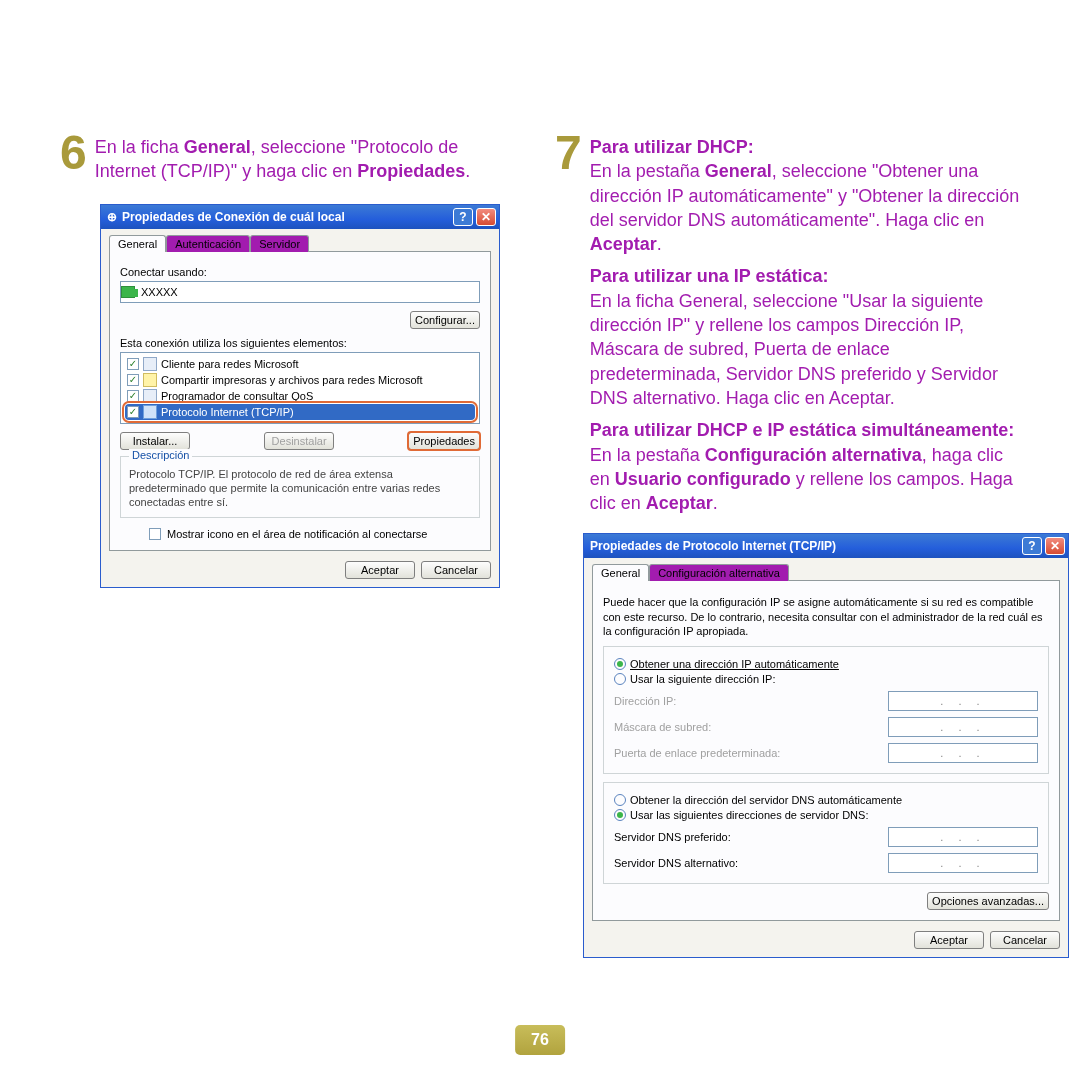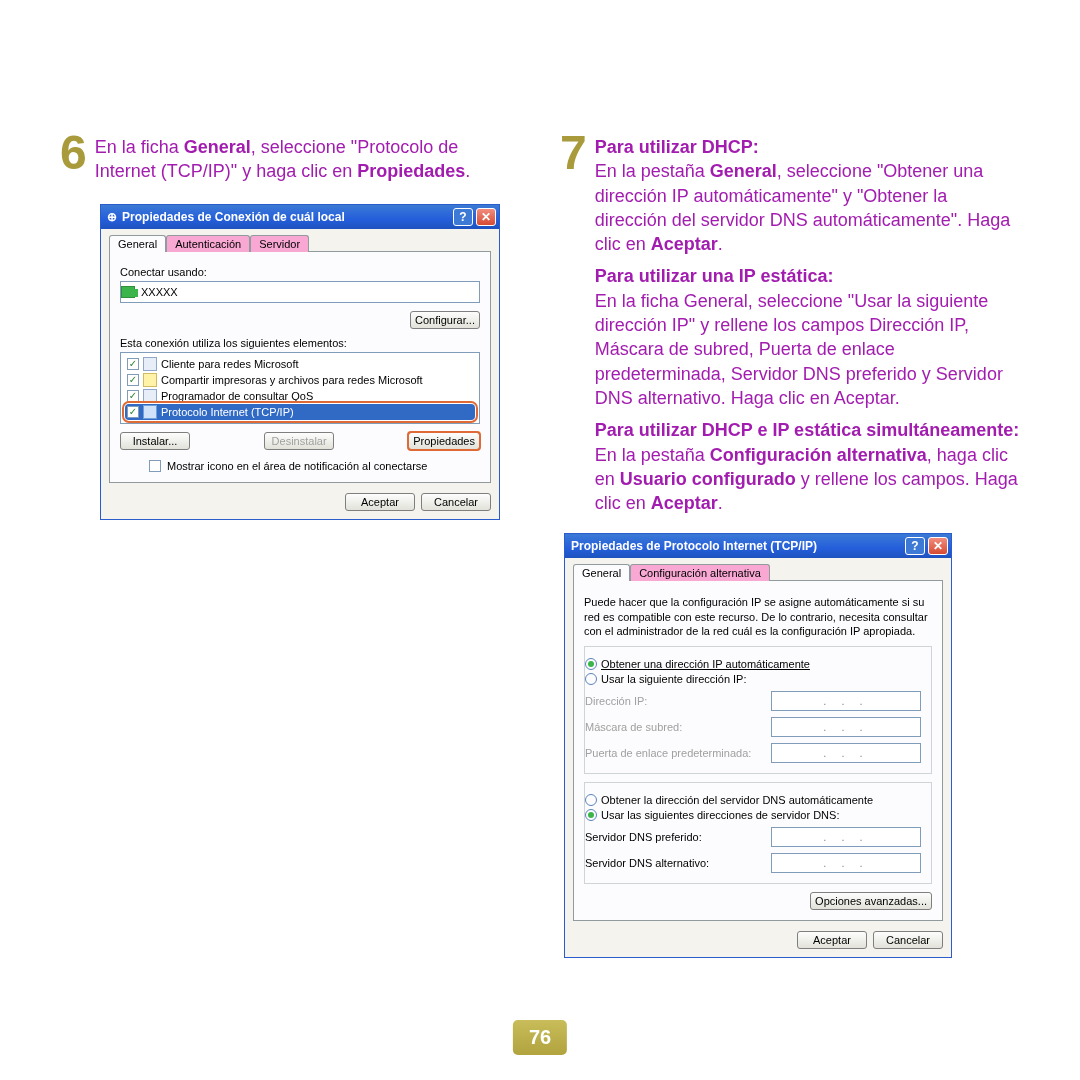--- a/index.html
+++ b/index.html
@@ -14,21 +14,21 @@
 
   
   .xpwin { border:1px solid #2A5CCD; background:#f4f3ee; color:#000; font-family: Tahoma, Arial, sans-serif; font-size:11px; margin-top:20px; }
   .xptitle { height:24px; background:linear-gradient(to bottom,#3c7ad5,#245edb 60%,#1d52be); display:flex; align-items:center; padding:0 3px 0 6px; color:#fff; font-weight:bold; font-size:12px; }
   .xptitle .t { flex:1; }
   .xptitle .tbtn { width:20px; height:18px; margin-left:3px; display:flex; align-items:center; justify-content:center; font-weight:bold; border:1px solid #fff; border-radius:3px; font-size:12px; cursor:pointer; }
   .helpbtn { background:#3c7ad5; }
   .closebtn { background:linear-gradient(to bottom,#f28c7f,#d64b32); }
   .xpbody { padding:6px 8px 8px 8px; }
   .tabs { display:flex; border-bottom:1px solid #919a9c; }
-  .tab { border:1px solid #919a9c; border-bottom:none; background:#f9a8d4; padding:2px 8px; margin-right:0px; border-top-left-radius:3px; border-top-right-radius:3px; cursor:pointer; margin-bottom:-1px; }
+  .tab { border:1px solid #919a9c; border-bottom:none; background:#a21caf; padding:2px 8px; margin-right:0px; border-top-left-radius:3px; border-top-right-radius:3px; cursor:pointer; margin-bottom:-1px; }
   .tab.active { background:#fcfcfe; position:relative; z-index:2; }
   .tabpane { border:1px solid #919a9c; border-top:none; background:#fcfcfe; padding:10px 10px 10px 10px; }
   .xplabel { margin:4px 0 3px 0; }
   .xpfield { border:1px solid #7f9db9; background:#fff; height:22px; display:flex; align-items:center; padding:0 0; }
   .nicico { width:14px; height:12px; background:#3bb54a; margin-right:6px; border:1px solid #2f8f3b; position:relative; }
   .nicico:after { content:""; position:absolute; right:-4px; top:2px; width:4px; height:8px; background:#3bb54a; }
   .xpbtn { border:1px solid #7f7f7f; background:linear-gradient(#fdfdfd,#e2e2da); padding:2px 4px; border-radius:3px; cursor:pointer; min-width:70px; text-align:center; }
   .xpbtn.dis { color:#a0a0a0; }
   .rowend { display:flex; justify-content:flex-end; gap:6px; margin-top:8px; }
   .listbox { border:1px solid #7f9db9; background:#fff; padding:3px 4px; }
@@ -47,24 +47,24 @@
   .btnrow3 { display:flex; justify-content:space-between; margin-top:8px; }
 
   
   .radio { width:12px; height:12px; border:1px solid #5b84bf; border-radius:50%; display:inline-flex; align-items:center; justify-content:center; margin-right:4px; }
   .radio.checked:after { content:""; width:6px; height:6px; background:#3bb54a; border-radius:50%; }
   .radio.checked2:after { content:""; width:6px; height:6px; background:#3bb54a; border-radius:50%; }
   .iprow { display:flex; align-items:center; margin-top:6px; }
   .iprow .lab { flex:1; color:#a0a0a0; }
   .iprow .lab.en { color:#000; }
   .ipbox { width:150px; height:20px; border:1px solid #7f9db9; background:#fff; display:flex; align-items:center; justify-content:center; color:#888; letter-spacing:6px; }
-  .fs { border:1px solid #cfd5d7; padding:8px 10px 10px 0; margin-top:8px; }
+  .fs { border:1px solid #cfd5d7; padding:8px 10px 10px 10px; margin-top:8px; }
   .rline { display:flex; align-items:center; margin:3px 0; }
   .rline span.und { text-decoration:underline; }
-  .pagenum { position:absolute; bottom:25px; left:50%; transform:translateX(-50%); background:linear-gradient(to bottom,#c8bd5a,#b1a33e); color:#fff; font-weight:bold; font-size:20px; padding:6px 16px; border-radius:5px; }
+  .pagenum { position:absolute; bottom:25px; left:50%; transform:translateX(-50%); background:linear-gradient(to bottom,#c8bd5a,#b1a33e); color:#fff; font-weight:bold; font-size:16px; padding:6px 16px; border-radius:5px; }
 </style>
 </head>
 <body>
 
 <div class="page">
   <div class="cols">
 
     <div class="col">
       <div class="step">
         <div class="stepnum">6</div>
@@ -115,20 +115,24 @@
               <div class="li sel highlight">
                   <span class="chk">✓</span>
                   <span class="ico net"></span>
                   <span>Protocolo Internet (TCP/IP)</span>
                 </div>
             </div>
             <div class="btnrow3">
               <div class="xpbtn">Instalar...</div>
               <div class="xpbtn dis">Desinstalar</div>
               <div class="xpbtn highlight2">Propiedades</div>
+            </div>
+            <div class="group">
+              <div class="glegend">Descripción</div>
+              <div class="desc">Protocolo TCP/IP. El protocolo de red de área extensa predeterminado que permite la comunicación entre varias redes conectadas entre sí.</div>
             </div>
             <div class="chkrow">
               <span class="chk"></span>
               <span>Mostrar icono en el área de notificación al conectarse</span>
             </div>
           </div>
           <div class="rowend" style="margin-top:10px;">
             <div class="xpbtn">Aceptar</div>
             <div class="xpbtn">Cancelar</div>
           </div>
@@ -144,21 +148,21 @@
           <span>En la pestaña </span><b>General</b><span>, seleccione "Obtener una dirección IP automáticamente" y "Obtener la dirección del servidor DNS automáticamente". Haga clic en </span><b>Aceptar</b><span>.</span>
           <div style="height:8px;"></div>
           <b>Para utilizar una IP estática:</b><br>
           <span>En la ficha General, seleccione "Usar la siguiente dirección IP" y rellene los campos Dirección IP, Máscara de subred, Puerta de enlace predeterminada, Servidor DNS preferido y Servidor DNS alternativo. Haga clic en Aceptar.</span>
           <div style="height:8px;"></div>
           <b>Para utilizar DHCP e IP estática simultáneamente:</b><br>
           <span>En la pestaña </span><b>Configuración alternativa</b><span>, haga clic en </span><b>Usuario configurado</b><span> y rellene los campos. Haga clic en </span><b>Aceptar</b><span>.</span>
         </div>
       </div>
 
-      <div class="xpwin" style="width:388px; margin-left:4px; margin-top:18px;">
+      <div class="xpwin" style="width:486px; margin-left:28px; margin-top:18px;">
         <div class="xptitle">
           <span class="t">Propiedades de Protocolo Internet (TCP/IP)</span>
           <div class="tbtn helpbtn">?</div>
           <div class="tbtn closebtn">✕</div>
         </div>
         <div class="xpbody">
           <div class="tabs">
             <div class="tab active">General</div>
             <div class="tab">Configuración alternativa</div>
           </div>

